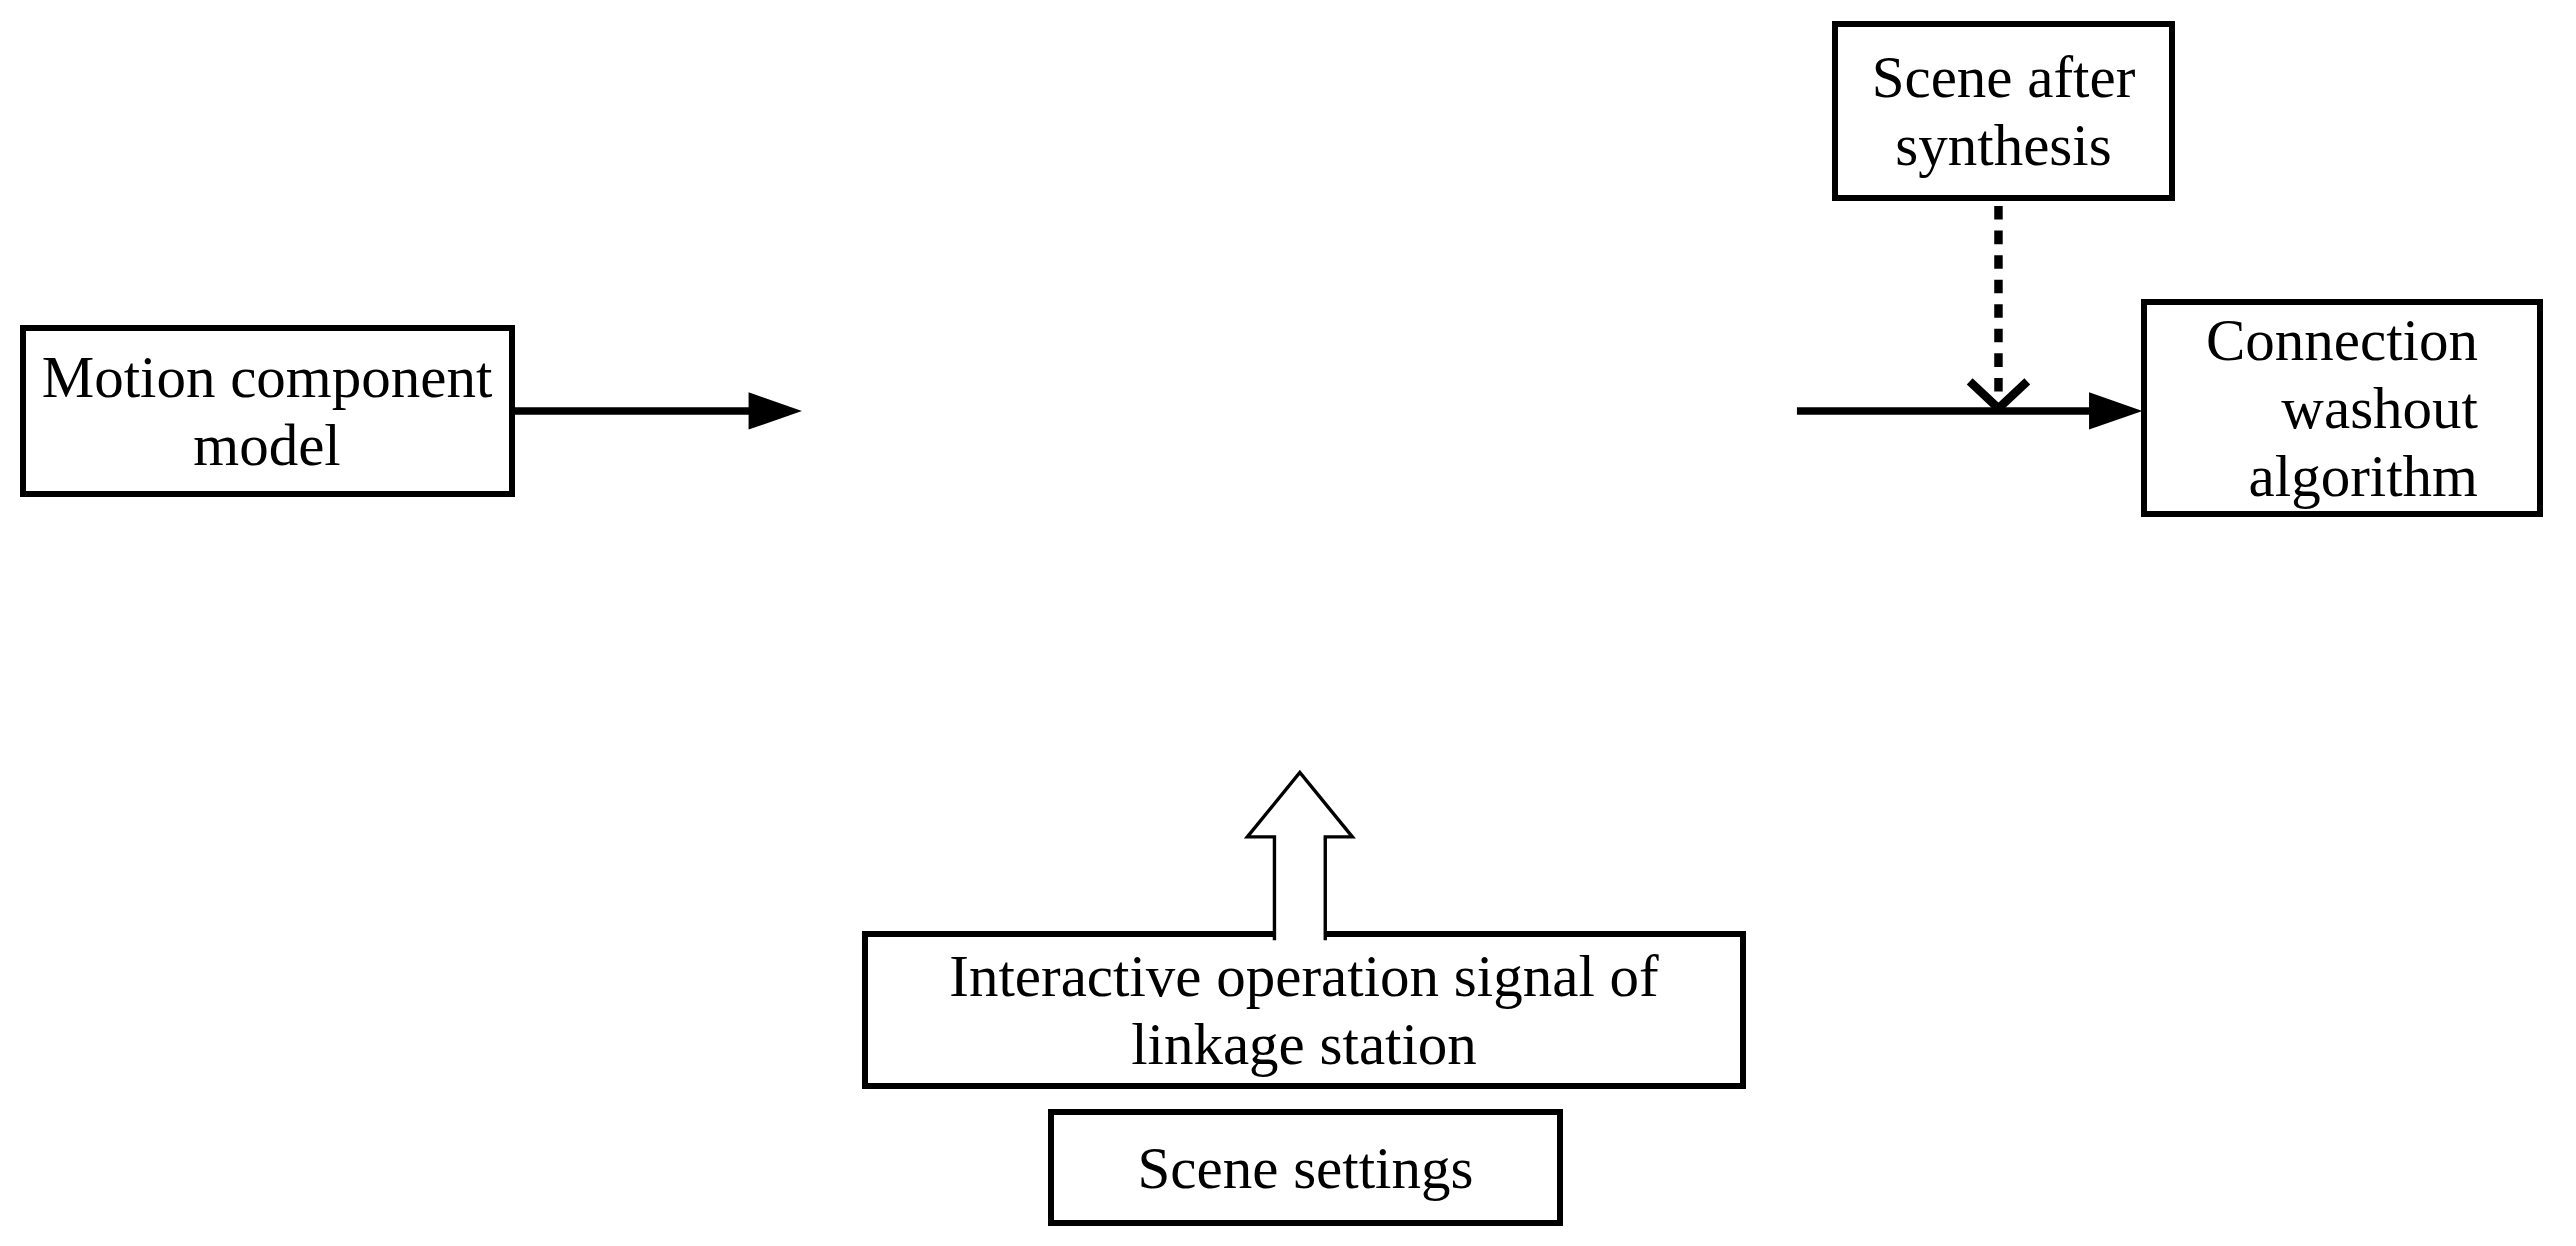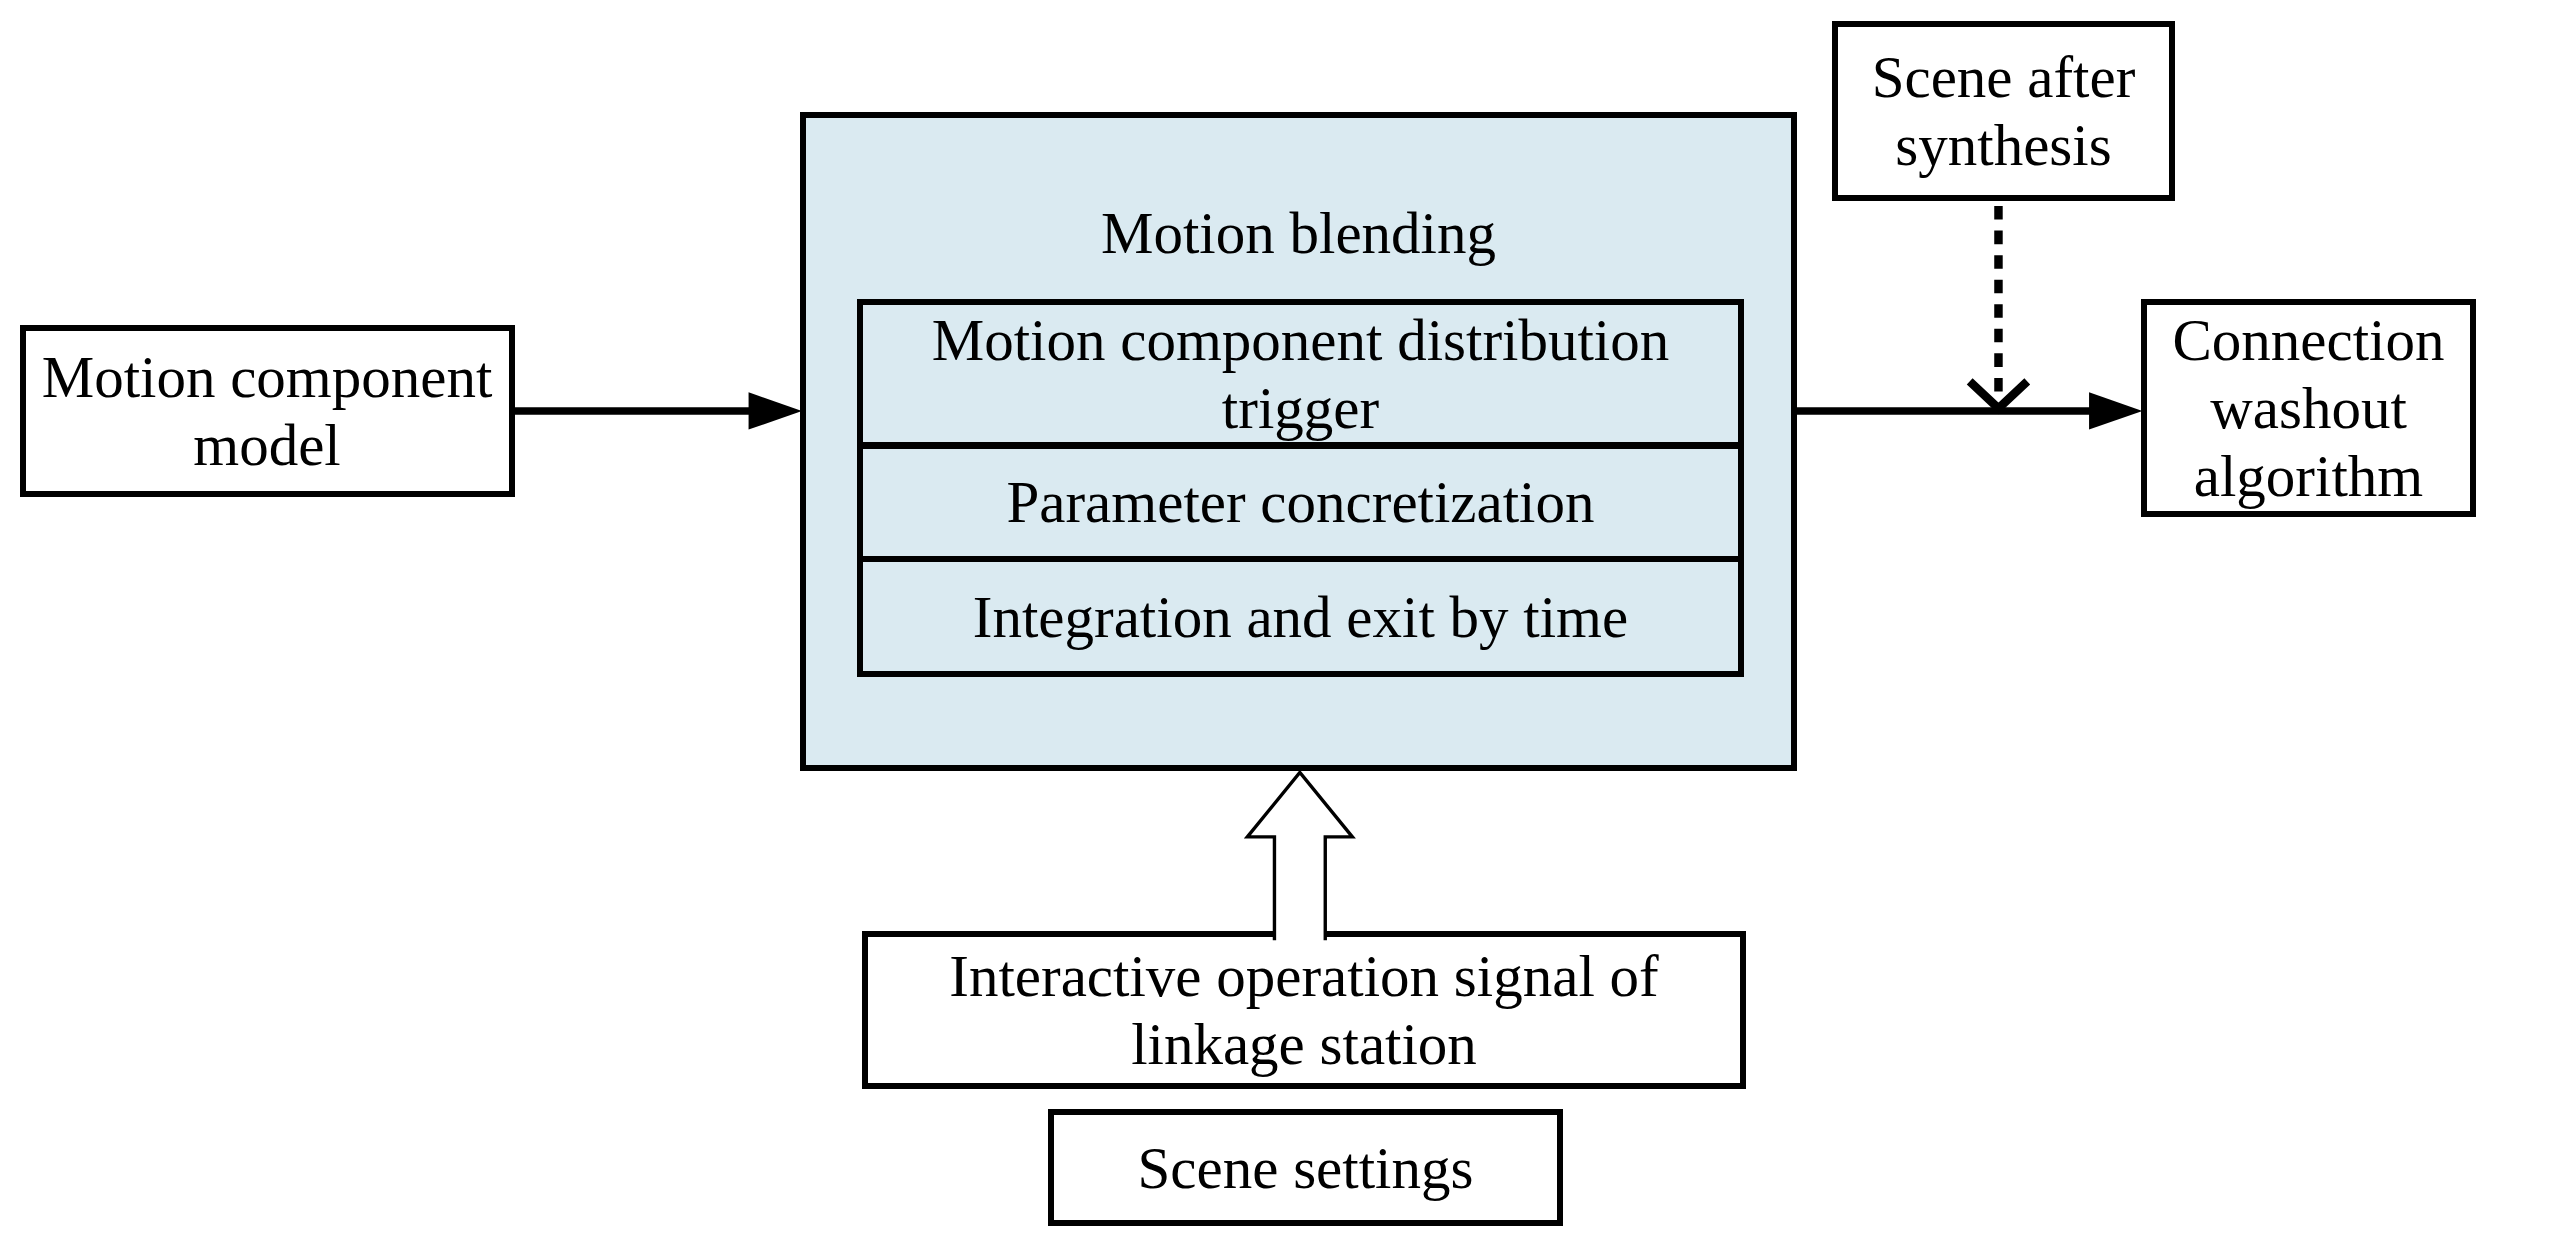--- a/index.html
+++ b/index.html
@@ -50,54 +50,41 @@
     text-align: center;
     white-space: pre-line;
   }
   .step-1 { left: 51px; top: 181px; width: 887px; height: 150px; }
   .step-2 { left: 51px; top: 324px; width: 887px; height: 120px; }
   .step-3 { left: 51px; top: 438px; width: 887px; height: 121px; }
 
   #motion-component-model { left: 19.5px;   top: 325px;  width: 495px;  height: 172px; text-align: center; }
   #motion-blending        { left: 800px;  top: 112px;  width: 997px; height: 659px; }
   #motion-after-synthesis { left: 1832px; top: 21px;   width: 343px;  height: 180px; }
-  #connection-washout     { left: 2141px; top: 299px;  width: 335px;  height: 218px; }
+  #connection-washout     { left: 2141px; top: 299px;  width: 402px;  height: 218px; text-align: right; }
   #interactive-signal     { left: 862px; top: 931px; width: 884px; height: 158px; }
   #scene-settings         { left: 1048px; top: 1109px; width: 515px;  height: 117px; }
 
   svg.overlay {
     position: absolute;
     left: 0;
     top: 0;
     pointer-events: none;
   }
 </style>
 </head>
 <body>
 
 <div class="canvas">
 
   <div class="box" id="motion-component-model">
     <span>Motion component
 model</span>
   </div>
 
-  <div class="panel" id="motion-blending" style="background-color: rgb(218, 234, 241);">
-    <div class="panel-title">Motion blending</div>
-    <div class="step step-1">
-      <span>Motion component distribution
-trigger</span>
-    </div>
-    <div class="step step-2">
-      <span>Parameter concretization</span>
-    </div>
-    <div class="step step-3">
-      <span>Integration and exit by time</span>
-    </div>
-  </div>
 
   <div class="box" id="motion-after-synthesis">
     <span>Scene after
 synthesis</span>
   </div>
 
   <div class="box" id="connection-washout">
     <span>Connection
 washout
 algorithm</span>

